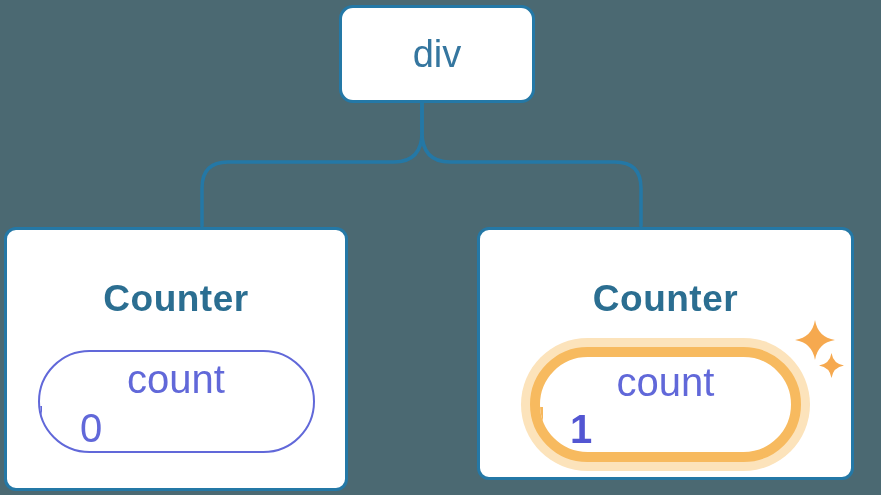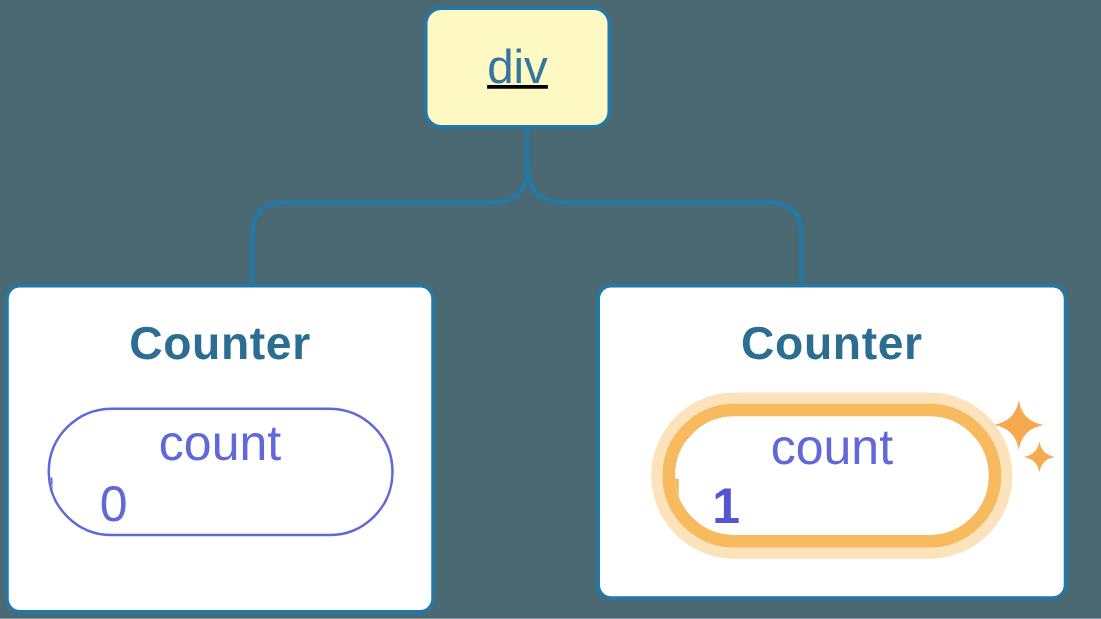--- a/index.html
+++ b/index.html
@@ -12,46 +12,46 @@
     font-family: "Liberation Sans", sans-serif;
   }
   .connector-svg {
     position: absolute;
     left: 0; top: 0;
     width: 881px; height: 495px;
   }
   .node-root {
     position: absolute;
     left: 339px; top: 5px;
-    width: 150px; height: 98px;
-    background: #fef9c3;
+    width: 196px; height: 98px;
+    background: #ffffff;
     border: 3px solid #2478a6;
     border-radius: 14px;
     box-sizing: border-box;
-    display: flex; align-items: center; justify-content: center; text-decoration: underline;
+    display: flex; align-items: center; justify-content: center;
   }
   .node-root-label {
     font-size: 38px;
     font-weight: 500;
     color: #35769f;
   }
   .card {
     position: absolute;
     background: #ffffff;
     border: 3px solid #2478a6;
     border-radius: 12px;
     box-sizing: border-box;
     display: flex;
     flex-direction: column;
     align-items: center;
   }
   .card-left  { left: 4px;   top: 227px; width: 344px; height: 264px; }
   .card-right { left: 477px; top: 227px; width: 377px; height: 253px; }
   .card-title {
-    margin-top: 24px;
+    margin-top: 48px;
     font-size: 37px;
     font-weight: 600;
     color: #2b6e91;
     letter-spacing: 0.5px;
   }
   .pill {
     display: flex;
     align-items: stretch;
     background: #ffffff;
     border-radius: 999px;

